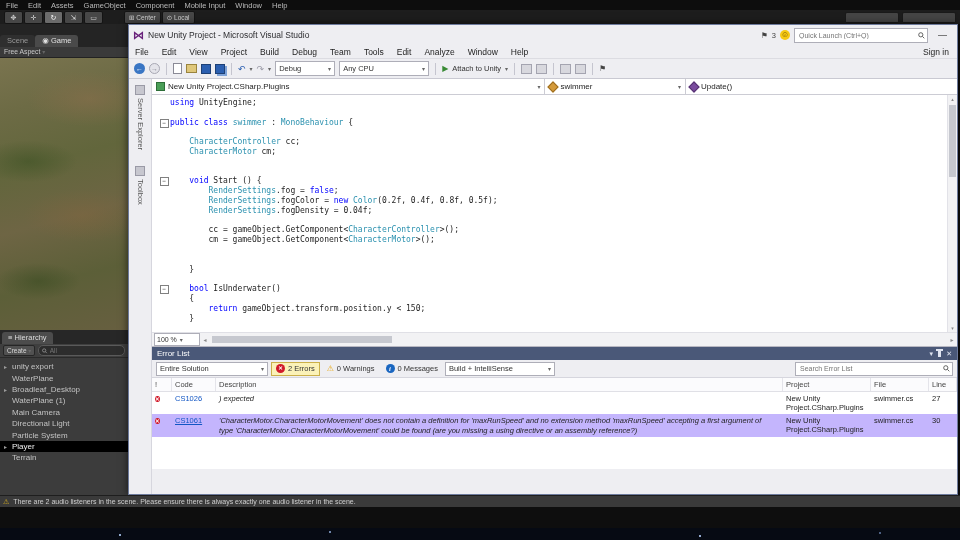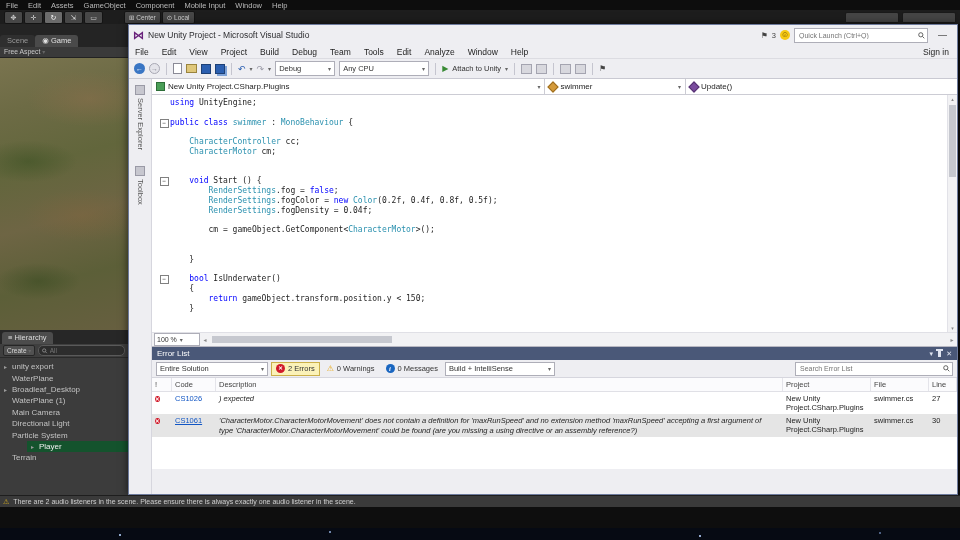--- a/index.html
+++ b/index.html
@@ -37,21 +37,21 @@
     line-height:12px;padding:0 6px;margin-left:2px;}
   .uh-controls{height:13px;background:#3f3f3f;border-bottom:1px solid #2a2a2a;display:flex;align-items:center;gap:3px;padding:0 3px;}
   .uh-create{height:9px;background:#515151;border:1px solid #262626;border-radius:2px;color:#d8d8d8;
     font-size:6.5px;line-height:9px;padding:0 3px;}
   .uh-search{flex:1;height:9px;background:#2d2d2d;border:1px solid #5a5a5a;border-radius:5px;
     display:flex;align-items:center;gap:2px;padding:0 3px;color:#9a9a9a;font-size:6.5px;}
   .uh-search input{border:none;background:transparent;color:#aaa;font-size:6.5px;width:100%;padding:0;outline:none;font-family:inherit;}
   #uh-list{padding-top:3px;}
   .uh-item{height:11.4px;display:flex;align-items:center;font-size:8px;color:#c2c2c2;padding-left:4px;}
   .uh-item .arr{width:8px;color:#9a9a9a;font-size:6px;}
-  .uh-item.sel{background:#14532d;color:#f0f0f0;margin-left:27px;}
+  .uh-item.sel{background:#000000;color:#f0f0f0;}
   
   #u-status{position:absolute;left:0;top:495px;width:960px;height:11px;background:#3a3a3a;border-top:1px solid #1e1e1e;
     display:flex;align-items:center;gap:4px;padding-left:3px;font-size:7px;color:#cfcfcf;}
   #u-status .warn{color:#e0b51e;font-size:7px;}
   #caption{position:absolute;left:0;top:506px;width:960px;height:22px;background:rgba(4,6,10,.84);
     color:#eef2f5;font-size:13px;line-height:22px;padding-left:13px;box-sizing:border-box;}
   #bottomstrip{position:absolute;left:0;top:528px;width:960px;height:12px;background-color:#060a13;
     background-image:radial-gradient(circle at 120px 7px,#8fa8cc 0 .8px,transparent 1.5px),
       radial-gradient(circle at 330px 4px,#6f86ab 0 .7px,transparent 1.4px),
       radial-gradient(circle at 700px 8px,#93a9cf 0 .8px,transparent 1.5px),
@@ -144,21 +144,21 @@
   .infodot{width:9px;height:9px;border-radius:50%;background:#1a66c0;color:#fff;font-size:6.5px;line-height:9px;
     text-align:center;font-style:italic;font-weight:bold;font-family:"Liberation Serif",serif;}
   .el-search{margin-left:auto;width:152px;height:12px;background:#fff;border:1px solid #aeaeb8;
     display:flex;align-items:center;padding:0 2px;justify-content:space-between;}
   .el-search input{flex:1;border:none;outline:none;background:transparent;font-size:7px;color:#777;font-family:inherit;}
   .el-grid{display:grid;grid-template-columns:20px 44px 1fr 88px 58px 28px;}
   .el-header{height:13px;border-bottom:1px solid #e0e0e6;background:#fbfbfd;align-items:center;font-size:7.5px;color:#444;}
   .el-header>div{border-right:1px solid #e4e4ea;height:100%;display:flex;align-items:center;padding-left:3px;box-sizing:border-box;}
   #el-rows{flex:1;overflow:hidden;}
   .el-row{align-items:start;font-size:7.5px;color:#1e1e1e;padding:2px 0;}
-  .el-row.sel{background:#e5e5e5;}
+  .el-row.sel{background:#c4b5fd;}
   .el-row>div{padding-left:3px;box-sizing:border-box;}
   .el-code{color:#1256c4;}
   .el-row.sel .el-code{text-decoration:underline;}
   .el-proj,.el-file{line-height:9px;overflow-wrap:anywhere;}
   .el-desc{line-height:9.5px;padding-right:8px;font-style:italic;}
   .vs-status{height:17px;background:#007acc;color:#fff;font-size:8px;display:flex;align-items:center;padding:0 6px;}
   .vs-status .sp{flex:1;}
   .vs-status .pos{margin-right:28px;}
   .vs-status .pad{width:52px;}
 </style>
@@ -362,20 +362,21 @@
               <div class="cl"><span class="fold"></span><span class="ct"></span></div>
               <div class="cl"><span class="fold"></span><span class="ct"><span class="c-p">    </span><span class="c-t">CharacterController</span><span class="c-p"> cc;</span></span></div>
               <div class="cl"><span class="fold"></span><span class="ct"><span class="c-p">    </span><span class="c-t">CharacterMotor</span><span class="c-p"> cm;</span></span></div>
               <div class="cl"><span class="fold"></span><span class="ct"></span></div>
               <div class="cl"><span class="fold"></span><span class="ct"></span></div>
               <div class="cl"><span class="fold box"><span>−</span></span><span class="ct"><span class="c-p">    </span><span class="c-k">void</span><span class="c-p"> Start () {</span></span></div>
               <div class="cl"><span class="fold"></span><span class="ct"><span class="c-p">        </span><span class="c-t">RenderSettings</span><span class="c-p">.fog = </span><span class="c-k">false</span><span class="c-p">;</span></span></div>
               <div class="cl"><span class="fold"></span><span class="ct"><span class="c-p">        </span><span class="c-t">RenderSettings</span><span class="c-p">.fogColor = </span><span class="c-k">new</span><span class="c-p"> </span><span class="c-t">Color</span><span class="c-p">(0.2f, 0.4f, 0.8f, 0.5f);</span></span></div>
               <div class="cl"><span class="fold"></span><span class="ct"><span class="c-p">        </span><span class="c-t">RenderSettings</span><span class="c-p">.fogDensity = 0.04f;</span></span></div>
               <div class="cl"><span class="fold"></span><span class="ct"></span></div>
+              <div class="cl"><span class="fold"></span><span class="ct"><span class="c-p">        cc = gameObject.GetComponent&lt;</span><span class="c-t">CharacterController</span><span class="c-p">&gt;();</span></span></div>
               <div class="cl"><span class="fold"></span><span class="ct"><span class="c-p">        cm = gameObject.GetComponent&lt;</span><span class="c-t">CharacterMotor</span><span class="c-p">&gt;();</span></span></div>
               <div class="cl"><span class="fold"></span><span class="ct"></span></div>
               <div class="cl"><span class="fold"></span><span class="ct"></span></div>
               <div class="cl"><span class="fold"></span><span class="ct"><span class="c-p">    }</span></span></div>
               <div class="cl"><span class="fold"></span><span class="ct"></span></div>
               <div class="cl"><span class="fold box"><span>−</span></span><span class="ct"><span class="c-p">    </span><span class="c-k">bool</span><span class="c-p"> IsUnderwater()</span></span></div>
               <div class="cl"><span class="fold"></span><span class="ct"><span class="c-p">    {</span></span></div>
               <div class="cl"><span class="fold"></span><span class="ct"><span class="c-p">        </span><span class="c-k">return</span><span class="c-p"> gameObject.transform.position.y &lt; 150;</span></span></div>
               <div class="cl"><span class="fold"></span><span class="ct"><span class="c-p">    }</span></span></div>
             </div>

